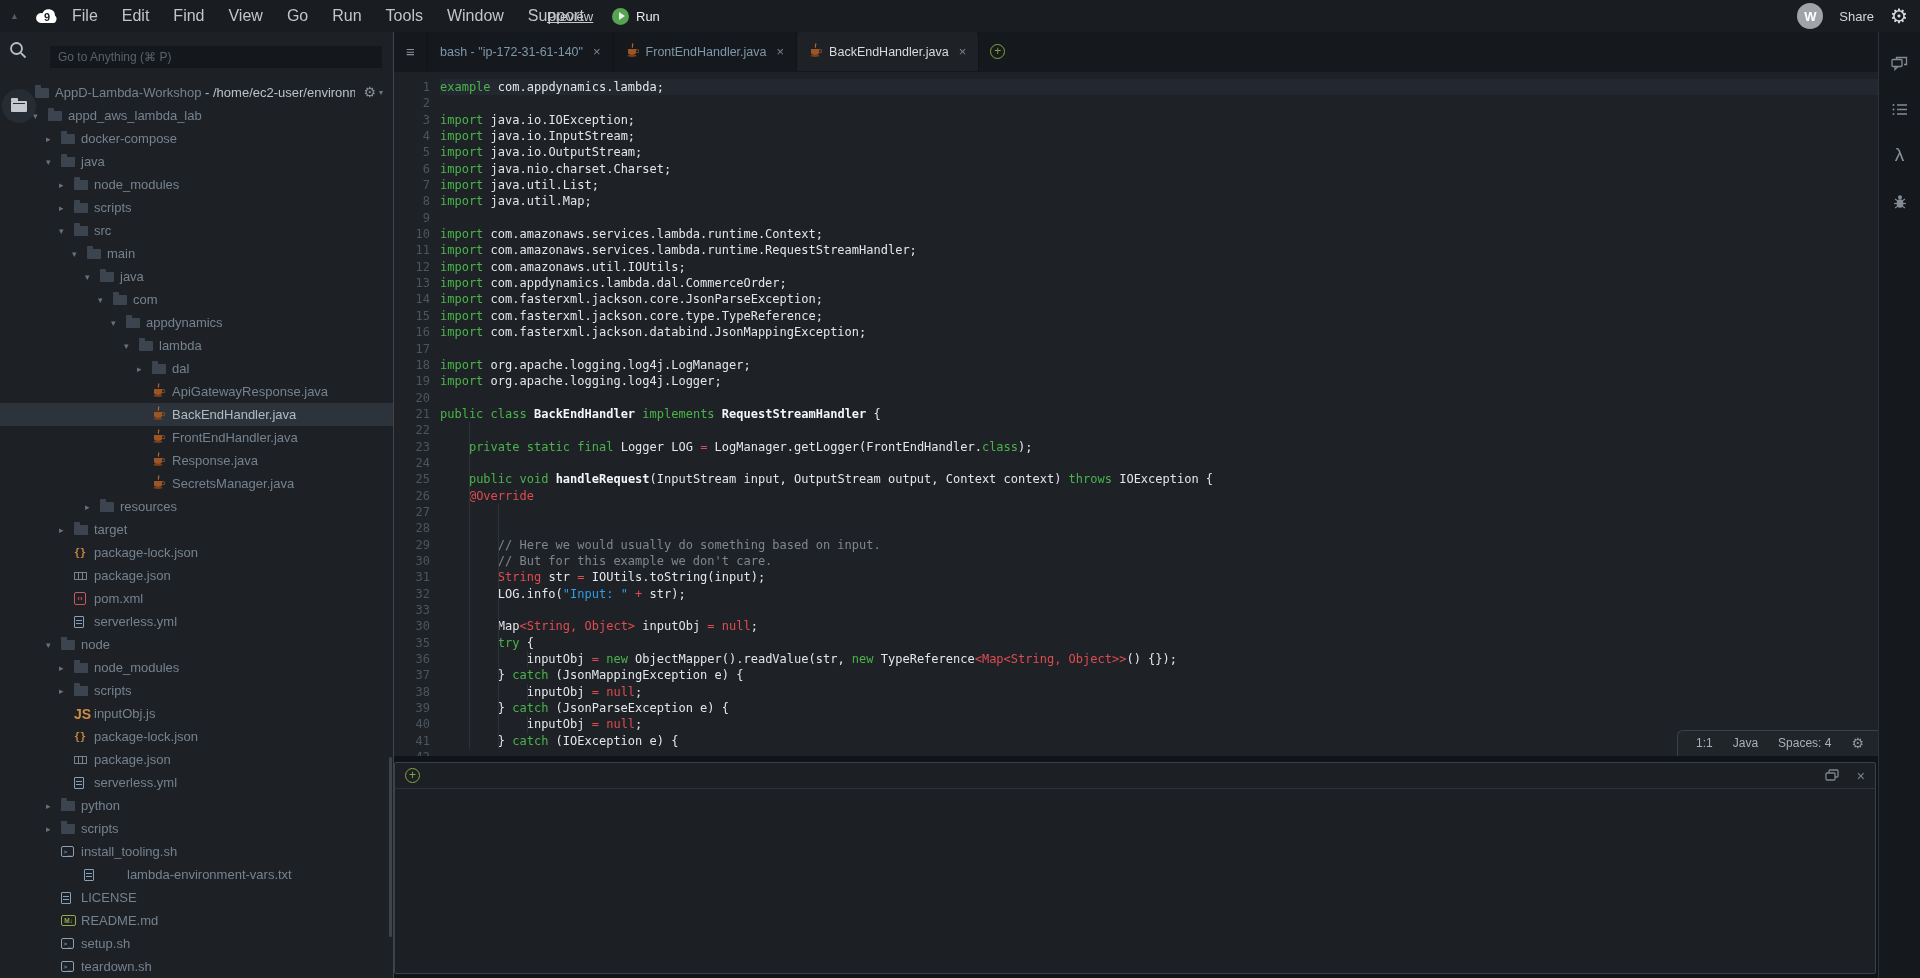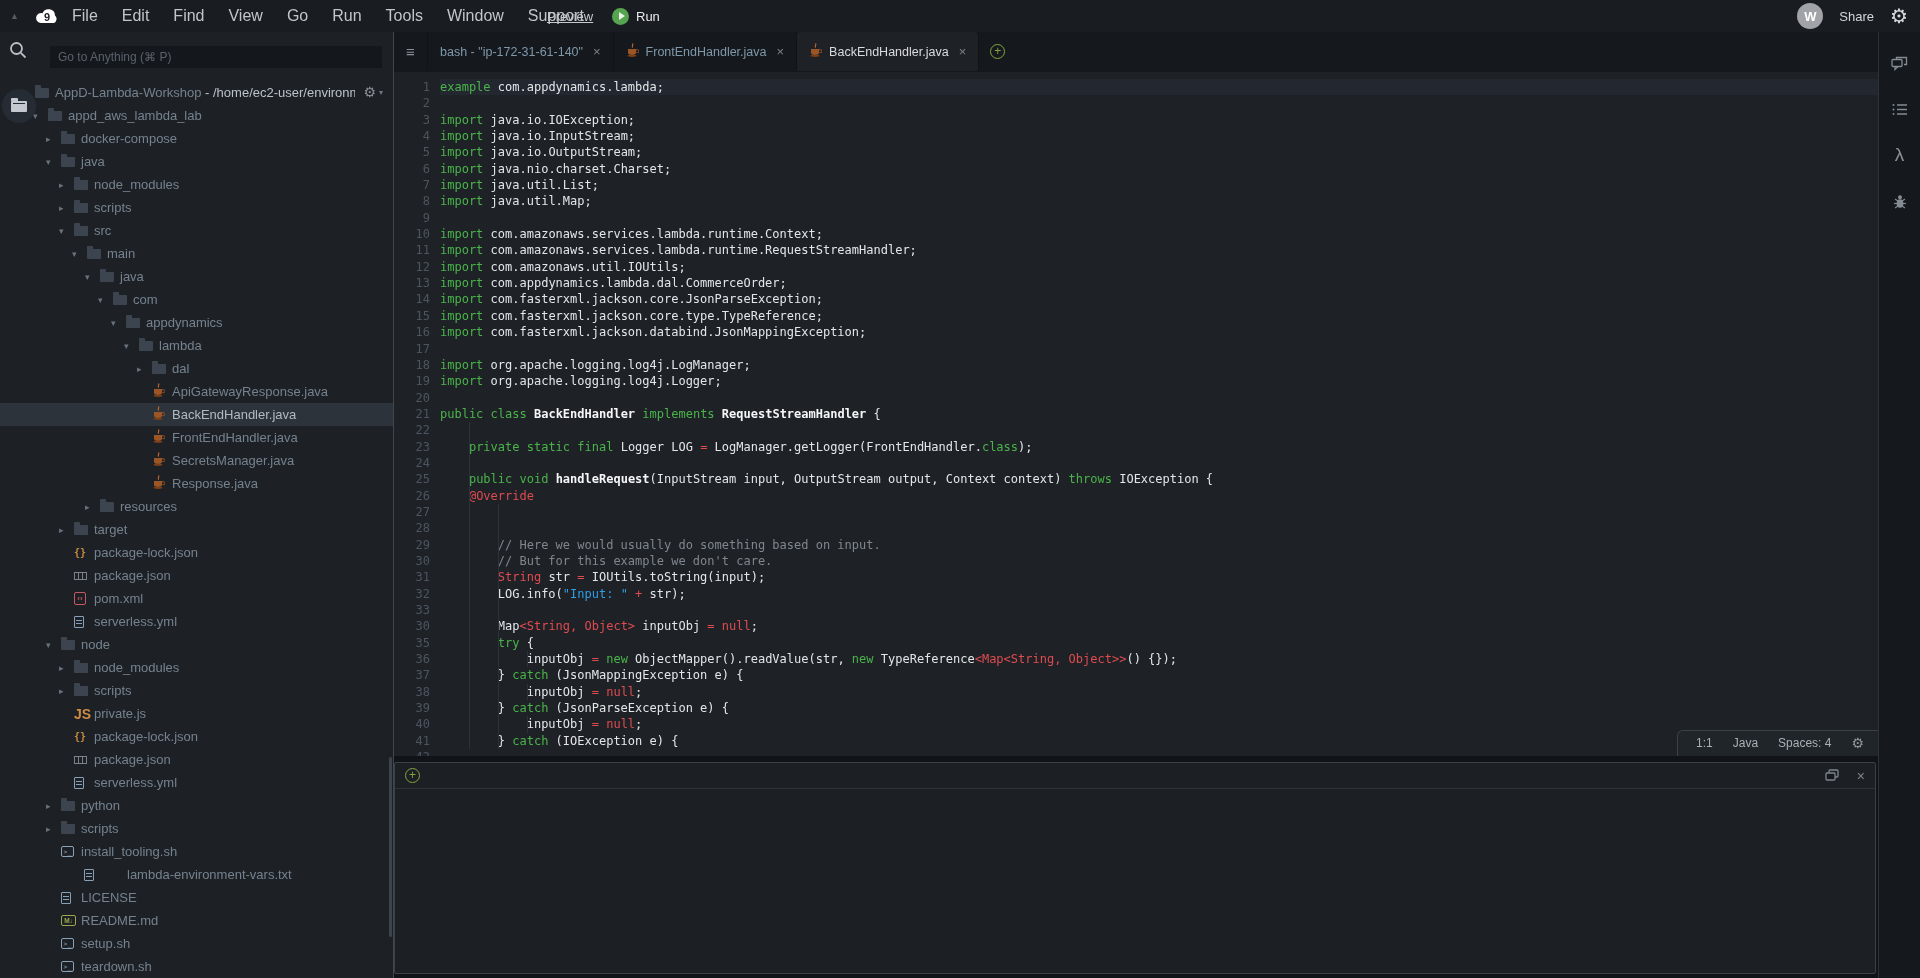--- a/index.html
+++ b/index.html
@@ -321,33 +321,33 @@
           <div class="row" style="padding-left: 137px;">
             <span class="chev"></span>
             <span class="ticn">
               <span><svg width="13" height="14" viewBox="0 0 13 14">
                   <path d="M6.5 0.5 C8 2 5 3 6.7 4.5" stroke="#c96a2e" stroke-width="1.1" fill="none"></path>
                   <path d="M2 6 h8 v3.5 a4 2.5 0 0 1 -8 0 Z" fill="#9c5524"></path>
                   <path d="M10 6.8 h1.6 a1.4 1.4 0 0 1 0 2.8 h-1.2" stroke="#9c5524" stroke-width="1" fill="none"></path>
                   <ellipse cx="6" cy="12.8" rx="4.5" ry="1.1" fill="#7a3f18"></ellipse>
                 </svg></span>
             </span>
-            <span class="rlabel">SecretsManager.java</span>
+            <span class="rlabel">Response.java</span>
           </div>
           <div class="row" style="padding-left: 137px;">
             <span class="chev"></span>
             <span class="ticn">
               <span><svg width="13" height="14" viewBox="0 0 13 14">
                   <path d="M6.5 0.5 C8 2 5 3 6.7 4.5" stroke="#c96a2e" stroke-width="1.1" fill="none"></path>
                   <path d="M2 6 h8 v3.5 a4 2.5 0 0 1 -8 0 Z" fill="#9c5524"></path>
                   <path d="M10 6.8 h1.6 a1.4 1.4 0 0 1 0 2.8 h-1.2" stroke="#9c5524" stroke-width="1" fill="none"></path>
                   <ellipse cx="6" cy="12.8" rx="4.5" ry="1.1" fill="#7a3f18"></ellipse>
                 </svg></span>
             </span>
-            <span class="rlabel">Response.java</span>
+            <span class="rlabel">SecretsManager.java</span>
           </div>
           <div class="row" style="padding-left: 85px;">
             <span class="chev">▸</span>
             <span class="ticn">
               <span class="i-folder"></span>
             </span>
             <span class="rlabel">resources</span>
           </div>
           <div class="row" style="padding-left: 59px;">
             <span class="chev">▸</span>
@@ -403,21 +403,21 @@
             <span class="ticn">
               <span class="i-folder"></span>
             </span>
             <span class="rlabel">scripts</span>
           </div>
           <div class="row" style="padding-left: 59px;">
             <span class="chev"></span>
             <span class="ticn">
               <span class="i-js">JS</span>
             </span>
-            <span class="rlabel">private.js</span>
+            <span class="rlabel">inputObj.js</span>
           </div>
           <div class="row" style="padding-left: 59px;">
             <span class="chev"></span>
             <span class="ticn">
               <span class="i-json">{}</span>
             </span>
             <span class="rlabel">package-lock.json</span>
           </div>
           <div class="row" style="padding-left: 59px;">
             <span class="chev"></span>

